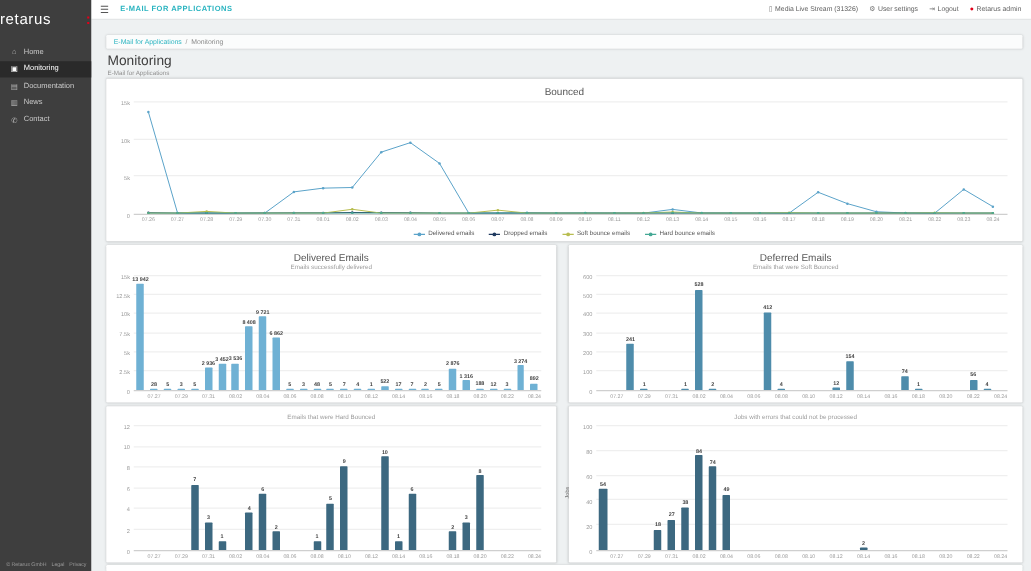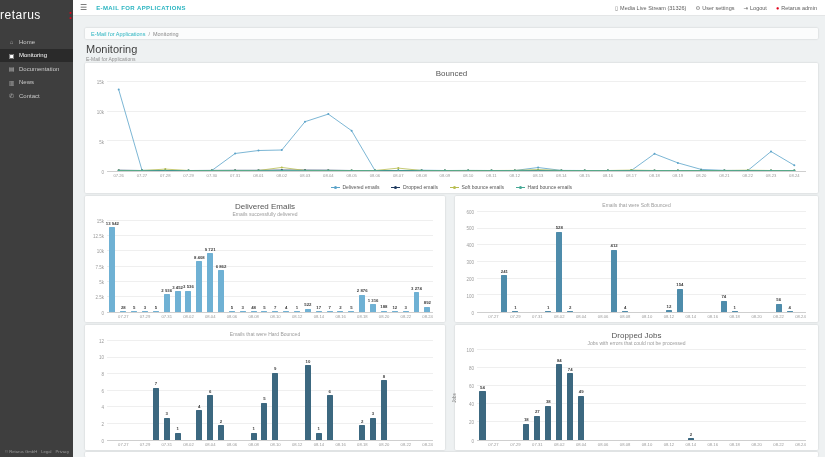--- a/index.html
+++ b/index.html
@@ -503,20 +503,21 @@
               <div class="slot">
                 <div class="bar" style="height: 5.41147px; background: rgb(111, 177, 212);"></div>
                 <div class="blabel" style="bottom: 6.91147px;">892</div>
               </div>
             </div>
           </div>
       </div>
     </div>
 
     <div class="card chart-card" id="card-deferred">
+      <div class="c-title">Deferred Emails</div>
       <div class="c-sub">Emails that were Soft Bounced</div>
       <div class="plot-row">
         <div class="yaxis">
             <div class="ytick" style="bottom: calc(0% - 2.5px);">0</div>
             <div class="ytick" style="bottom: calc(16.6667% - 2.5px);">100</div>
             <div class="ytick" style="bottom: calc(33.3333% - 2.5px);">200</div>
             <div class="ytick" style="bottom: calc(50% - 2.5px);">300</div>
             <div class="ytick" style="bottom: calc(66.6667% - 2.5px);">400</div>
             <div class="ytick" style="bottom: calc(83.3333% - 2.5px);">500</div>
             <div class="ytick" style="bottom: calc(100% - 2.5px);">600</div>
@@ -727,21 +728,20 @@
               <div class="slot"></div>
               <div class="slot"></div>
               <div class="slot"></div>
               <div class="slot"></div>
             </div>
           </div>
       </div>
     </div>
 
     <div class="card chart-card" id="card-dropped">
-      <div class="c-title">Dropped Jobs</div>
       <div class="c-sub">Jobs with errors that could not be processed</div>
       <div class="plot-row" style="position:relative">
         <div class="ylab-rot">Jobs</div>
         <div class="yaxis">
             <div class="ytick" style="bottom: calc(0% - 2.5px);">0</div>
             <div class="ytick" style="bottom: calc(20% - 2.5px);">20</div>
             <div class="ytick" style="bottom: calc(40% - 2.5px);">40</div>
             <div class="ytick" style="bottom: calc(60% - 2.5px);">60</div>
             <div class="ytick" style="bottom: calc(80% - 2.5px);">80</div>
             <div class="ytick" style="bottom: calc(100% - 2.5px);">100</div>

